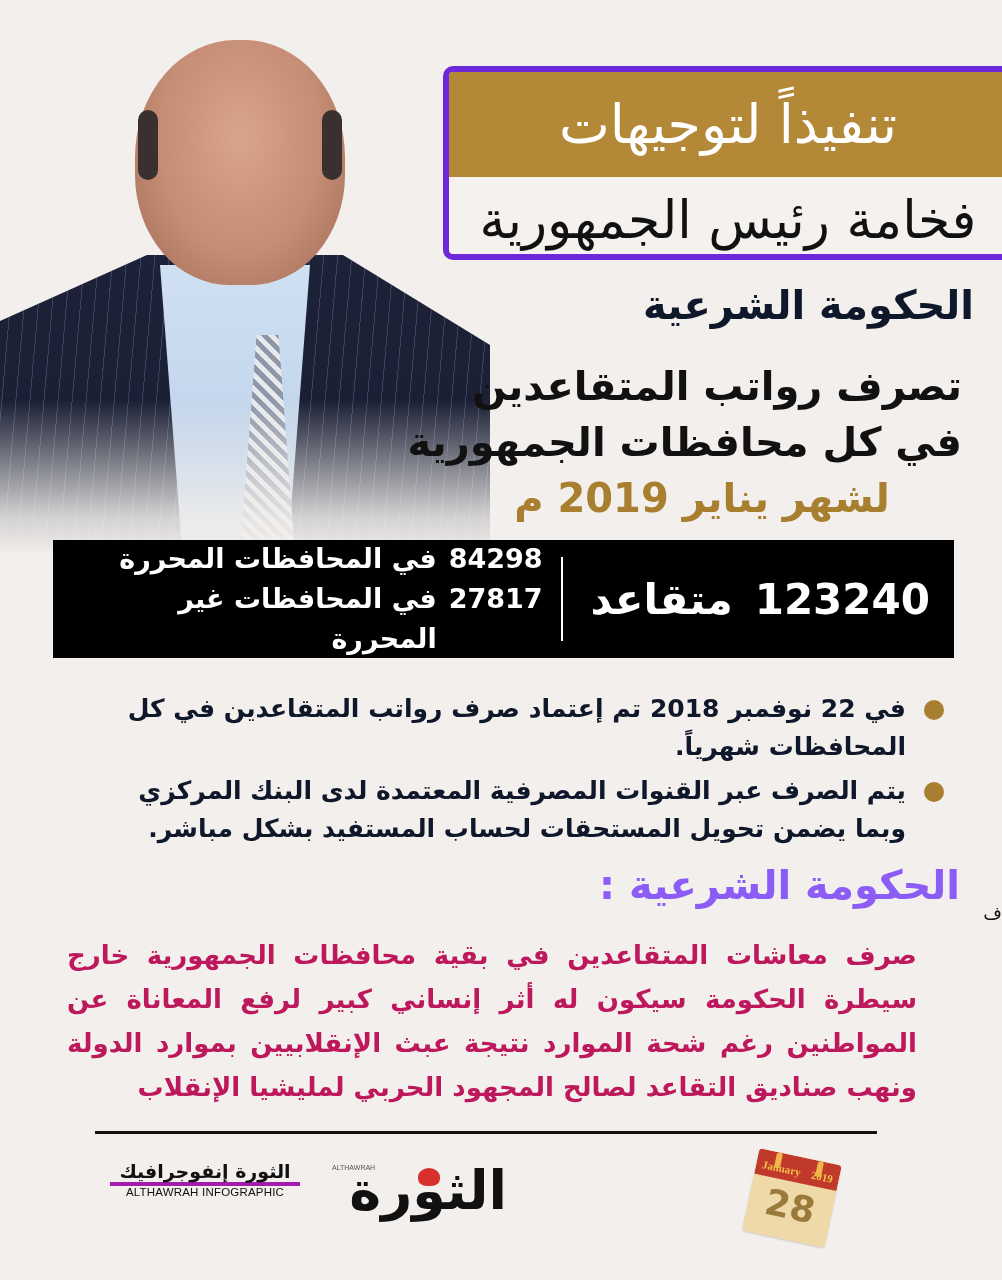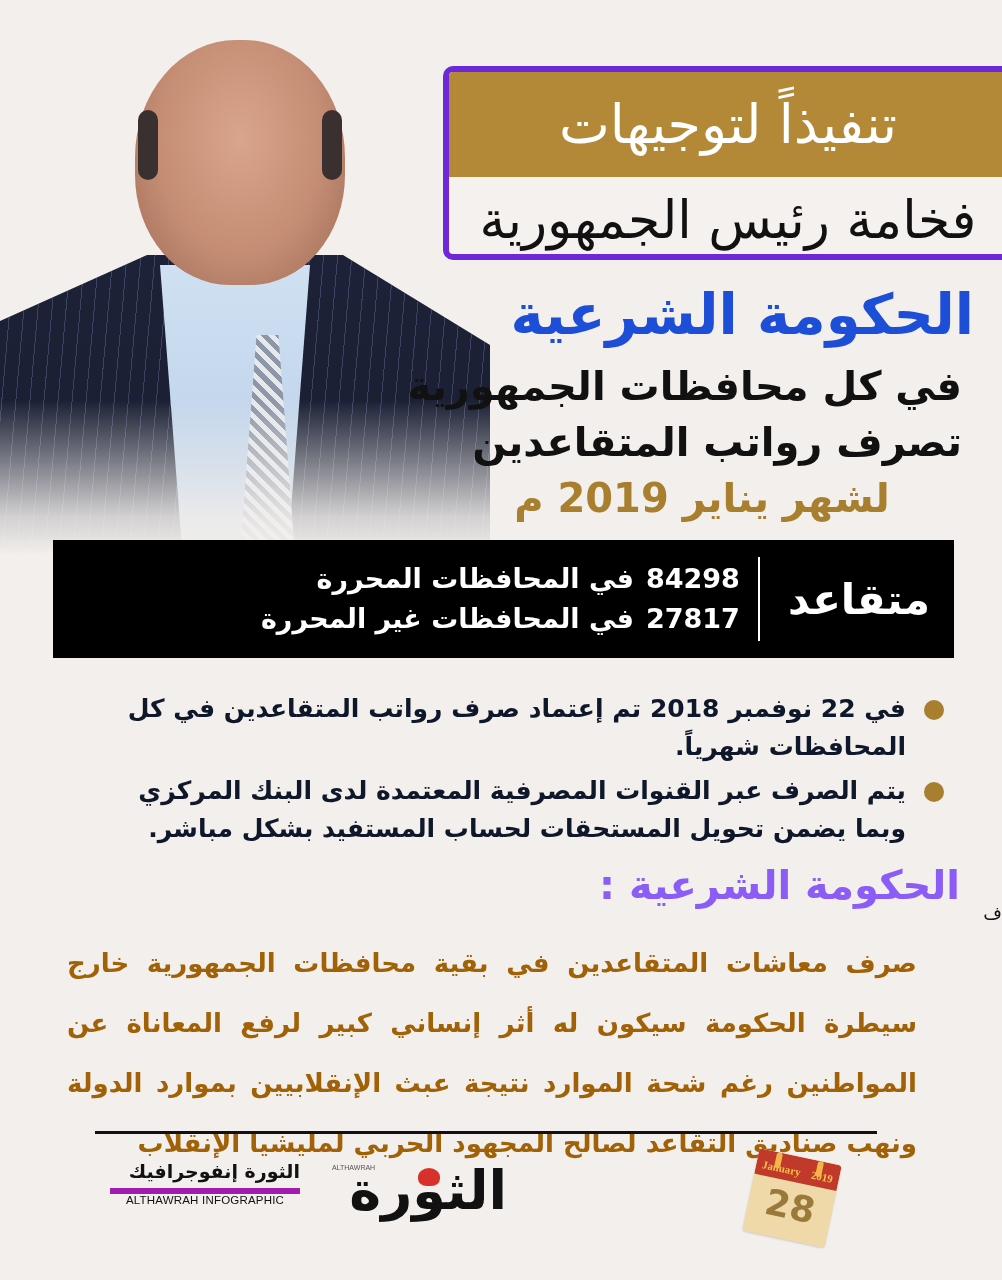--- a/index.html
+++ b/index.html
@@ -54,21 +54,21 @@
     display: flex; align-items: center; justify-content: center;
     font-size: 54px; direction: rtl;
   }
   .title-box .bottom {
     height: 85px; display: flex; align-items: center; justify-content: center;
     font-size: 52px; direction: rtl; color: #111;
   }
 
   .gov-title {
     position: absolute; right: 28px; top: 282px; width: 560px; text-align: right;
-    direction: rtl; color: #1d4ed8; font-size: 56px; font-weight: bold;
+    direction: rtl; color: #0f172a; font-size: 40px; font-weight: bold;
   }
   .sub-lines { position: absolute; right: 40px; top: 358px; width: 560px; direction: rtl; text-align: right; }
   .sub-lines .l { font-size: 40px; font-weight: bold; color: #111; line-height: 56px; }
   .sub-lines .month { font-size: 40px; font-weight: bold; color: #a87f2e; text-align: center; line-height: 56px; padding-left: 40px; }
 
   .stats-bar {
     position: absolute; left: 53px; top: 540px; width: 901px; height: 118px;
     background: #000; color: #fff; direction: rtl;
     display: flex; align-items: center;
   }
@@ -86,26 +86,26 @@
   .bullets .txt { font-size: 25px; font-weight: bold; line-height: 38px; color: #0f172a; text-align: right; }
 
   .gov2 {
     position: absolute; right: 42px; top: 862px; direction: rtl;
     color: #8b5cf6; font-size: 40px; font-weight: bold;
   }
   .edge-glyph { position: absolute; right: 0; top: 902px; font-size: 18px; color: #111; }
 
   .para {
     position: absolute; right: 85px; top: 933px; width: 850px; direction: rtl;
-    text-align: justify; font-size: 26px; font-weight: bold; line-height: 60px; color: #a16207;
+    text-align: justify; font-size: 26px; font-weight: bold; line-height: 44px; color: #be185d;
   }
   .rule { position: absolute; left: 95px; top: 1131px; width: 782px; height: 3px; background: #111; }
 
   .footer-brand { position: absolute; left: 110px; top: 1160px; width: 190px; text-align: center; }
-  .footer-brand .ar { font-size: 19px; font-weight: bold; direction: rtl; padding-bottom: 6px; border-bottom: 6px solid #a21caf; text-align: right; }
+  .footer-brand .ar { font-size: 19px; font-weight: bold; direction: rtl; border-bottom: 4px solid #a21caf; }
   .footer-brand .en { font-size: 11.5px; font-family: "Liberation Sans", sans-serif; margin-top: 0; letter-spacing: 0.2px; }
 
   .logo { position: absolute; left: 322px; top: 1160px; width: 185px; height: 68px; }
   .logo .ar { position: absolute; right: 0; top: 0; font-size: 54px; font-weight: bold; color: #111; direction: rtl; line-height: 62px; }
   .logo .en { position: absolute; left: 10px; top: 4px; font-size: 7px; color: #555; font-family: "Liberation Sans", sans-serif; }
   .logo .flame { position: absolute; left: 96px; top: 8px; width: 22px; height: 18px; background: #d8312c; border-radius: 50% 50% 40% 40%; }
 
   .calendar { position: absolute; left: 742px; top: 1148px; width: 100px; height: 100px; }
   .calendar .page {
     position: absolute; left: 8px; top: 8px; width: 84px; height: 84px; transform: rotate(12deg);
@@ -131,27 +131,28 @@
   <div class="fade"></div>
 </div>
 
 <div class="title-box">
   <div class="top">تنفيذاً لتوجيهات</div>
   <div class="bottom">فخامة رئيس الجمهورية</div>
 </div>
 
 <div class="gov-title">الحكومة الشرعية</div>
 <div class="sub-lines">
+  <div class="l">تصرف رواتب المتقاعدين</div>
   <div class="l">في كل محافظات الجمهورية</div>
-  <div class="l">تصرف رواتب المتقاعدين</div>
   <div class="month">لشهر يناير 2019 م</div>
 </div>
 
 <div class="stats-bar">
   <div class="total">
+    <span>123240</span>
     <span>متقاعد</span>
   </div>
   <div class="divider"></div>
   <div class="breakdown">
     <div class="row">
       <span>84298</span>
       <span>في المحافظات المحررة</span>
     </div>
     <div class="row">
       <span>27817</span>

